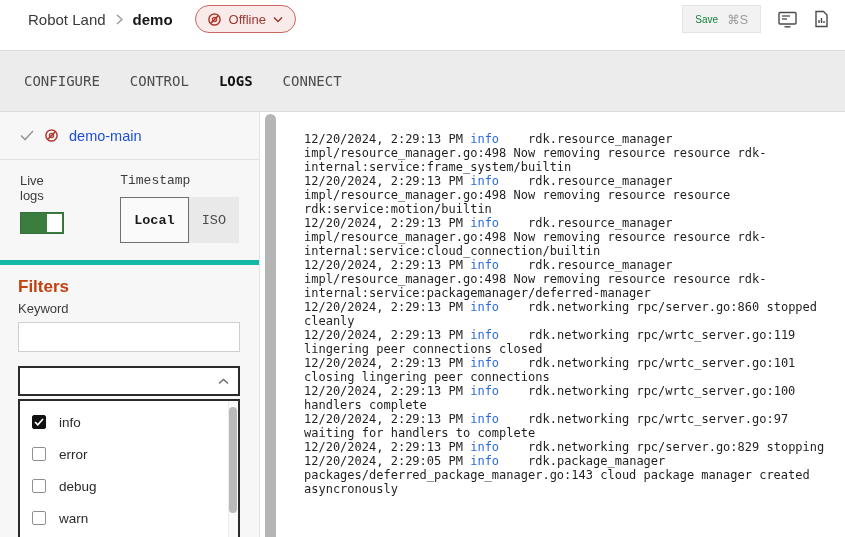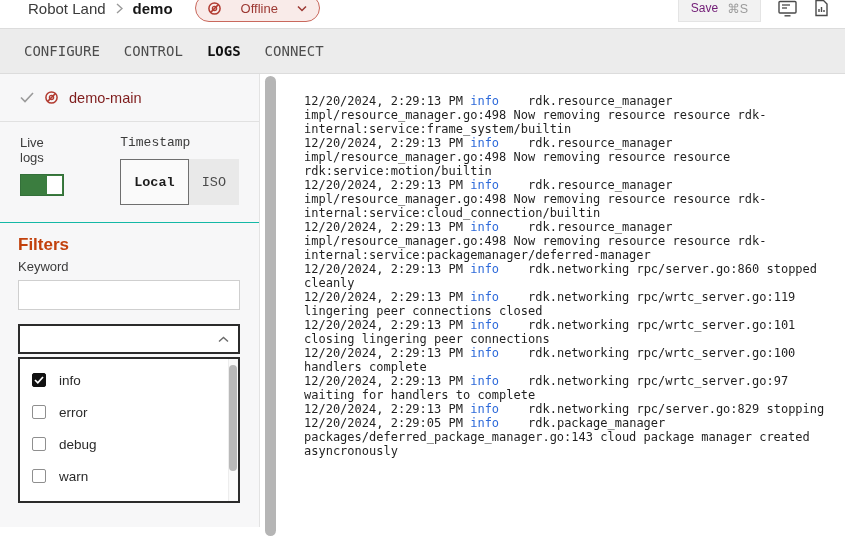--- a/index.html
+++ b/index.html
@@ -1,49 +1,49 @@
 <!DOCTYPE html>
 <html><head>
 <meta charset="utf-8">
 <style>
   * { margin:0; padding:0; box-sizing:border-box; }
   html,body { width:845px; height:537px; overflow:hidden; background:#fff;
     font-family:"Liberation Sans","DejaVu Sans",sans-serif; color:#282828; }
 
   
-  .topbar { height:28px; background:#fff; display:flex; align-items:center; padding:0 16px 12px 28px; }
+  .topbar { height:50px; background:#fff; display:flex; align-items:center; padding:0 16px 12px 28px; }
   .crumb-org { font-size:15px; color:#3a3a3a; cursor:pointer; }
   .crumb-sep { margin:0 10px; display:flex; align-items:center; }
   .crumb-machine { font-size:15px; font-weight:bold; color:#161616; }
-  .status-pill { margin-left:22px; height:28px; display:inline-flex; align-items:center; gap:19px;
+  .status-pill { margin-left:22px; height:28px; display:inline-flex; align-items:center; gap:7px;
     padding:0 12px 0 11px; border:1px solid #c9685c; border-radius:15px; background:#f9ebe9;
     color:#9c3832; font-size:13px; cursor:pointer; }
   .topbar-spacer { flex:1; }
   .save-btn { height:28px; display:inline-flex; align-items:center; background:#f2f2f2;
     border:1px solid #e4e4e4; padding:0 12px; cursor:pointer; }
-  .save-label { font-size:12px; color:#701a75; }
+  .save-label { font-size:10px; color:#15803d; }
   .save-kbd { font-size:12.5px; color:#9b9b9b; margin-left:9px; }
   .icon-btn { background:none; border:none; margin-left:17px; cursor:pointer; display:flex; align-items:center; }
 
   
-  .tabbar { height:46px; background:#ececec; border-top:1px solid #dcdcdc; border-bottom:1px solid #dcdcdc;
-    display:flex; align-items:center; gap:24px; padding:0 24px;
+  .tabbar { height:62px; background:#ececec; border-top:1px solid #dcdcdc; border-bottom:1px solid #dcdcdc;
+    display:flex; align-items:center; gap:30px; padding:0 24px;
     font-family:"DejaVu Sans Mono","Liberation Mono",monospace; }
   .tab { font-size:14px; color:#4d4d4d; letter-spacing:0; cursor:pointer; }
   .tab.active { font-weight:bold; color:#111; }
 
   
   .content { display:flex; height:453px; }
   .sidebar { width:260px; min-width:260px; background:#f7f7f8; border-right:1px solid #e3e3e3; }
 
   .part-row { height:48px; display:flex; align-items:center; gap:10px; padding:0 20px;
     border-bottom:1px solid #e1e1e1; cursor:pointer; }
-  .part-name { font-size:14.5px; color:#7f1d1d; }
-
-  .controls-row { display:flex; padding:13px 20px 17px; border-bottom:1px solid #14b8a6; }
+  .part-name { font-size:14.5px; color:#1d4ed8; }
+
+  .controls-row { display:flex; padding:13px 20px 17px; border-bottom:5px solid #14b8a6; }
   .ctl-col { display:flex; flex-direction:column; }
   .ctl-col + .ctl-col { margin-left:53px;font-family:Liberation Mono, monospace; }
   .ctl-label { font-size:13px; color:#3c3c3c; margin-bottom:9px; }
   .toggle { width:44px; height:22px; background:#3b7d3f; border:1px solid #34703a; position:relative; cursor:pointer; }
   .toggle-knob { position:absolute; right:1px; top:1px; width:15px; height:18px; background:#fff; }
   .segmented { display:flex; background:#e9e9e9; height:46px; }
   .seg-btn { min-width:45px; padding:0 13px; display:flex; align-items:center; justify-content:center;
     font-size:13.5px; color:#4a4a4a; cursor:pointer; }
   .seg-btn.selected { background:#fafafa; border:1px solid #6f6f6f; font-weight:bold; color:#1c1c1c; }
 

